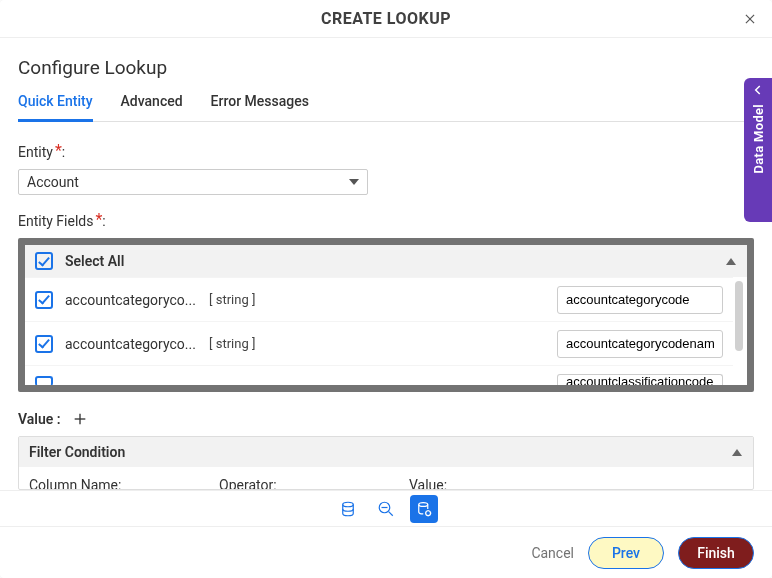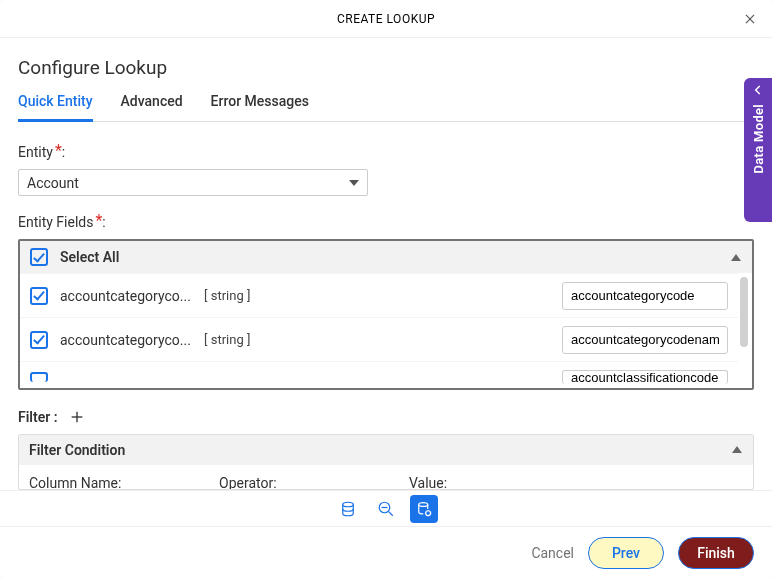--- a/index.html
+++ b/index.html
@@ -1,31 +1,31 @@
 <!DOCTYPE html>
 <html><head>
 <meta charset="utf-8">
 <style>
   * { box-sizing: border-box; margin: 0; padding: 0; }
   html, body { width: 772px; height: 578px; font-family: -apple-system, BlinkMacSystemFont, "Segoe UI", Roboto, Arial, sans-serif; background: #fff; color: #333; overflow: hidden; }
   .modal { width: 772px; height: 578px; position: relative; display: flex; flex-direction: column; border-radius: 4px; box-shadow: 0 0 0 1px rgba(0,0,0,0.04); }
   .modal-header { height: 38px; display: flex; align-items: center; justify-content: center; position: relative; border-bottom: 1px solid #eee; }
-  .modal-title { font-size: 12px; font-weight: 400; letter-spacing: 0.5px; color: #000000; }
+  .modal-title { font-size: 16px; font-weight: 700; letter-spacing: 0.5px; color: #404040; }
   .close-x { position: absolute; right: 10px; top: 50%; transform: translateY(-50%); width: 24px; height: 24px; display: flex; align-items: center; justify-content: center; cursor: pointer; color: #555; }
   .close-x svg { width: 14px; height: 14px; }
   .modal-body { flex: 1; padding: 18px 18px 0 18px; overflow: hidden; display: flex; flex-direction: column; }
   .page-title { font-size: 19px; font-weight: 400; color: #333; margin-bottom: 14px; }
   .tabs { display: flex; gap: 28px; border-bottom: 1px solid #e0e0e0; margin-bottom: 22px; }
   .tab { font-size: 14px; font-weight: 500; padding: 0 0 10px 0; cursor: pointer; color: #333; }
   .tab.active { color: #1a73e8; border-bottom: 3px solid #1a73e8; margin-bottom: -1px; }
   .field-label { font-size: 14px; color: #333; margin-bottom: 6px; display: flex; align-items: flex-start; }
   .req { color: #d93025; font-size: 16px; margin-left: 2px; position: relative; top: -3px; }
   .entity-select { width: 350px; height: 30px; border: 1px solid #ccc; border-radius: 2px; display: flex; align-items: center; justify-content: space-between; padding: 0 8px; font-size: 14px; cursor: pointer; margin-bottom: 18px; }
   .entity-select svg { width: 10px; height: 10px; fill: #555; }
-  .fields-box { border: 2px solid #737373; border-radius: 2px; margin-bottom: 18px; overflow: hidden; }
+  .fields-box { border: 7px solid #737373; border-radius: 2px; margin-bottom: 18px; overflow: hidden; }
   .fields-header { background: #f2f2f2; height: 32px; display: flex; align-items: center; padding: 0 10px; font-size: 14px; font-weight: 600; }
   .fields-header .collapse { margin-left: auto; width: 12px; height: 12px; display:flex; align-items:center; justify-content:center; cursor:pointer; }
   .chk { width: 18px; height: 18px; border: 2px solid #1a73e8; border-radius: 3px; display: inline-flex; align-items: center; justify-content: center; margin-right: 12px; cursor: pointer; flex-shrink:0; position:relative; }
   .chk.checked::after { content:""; width:4px; height:9px; border:solid #1a73e8; border-width:0 2px 2px 0; transform:rotate(41deg); position:relative; top:-1px; }
   .fields-rows { position: relative; height: 130px; overflow: hidden; }
   .fields-scroll { position:absolute; top:0; left:0; right:14px; bottom:0; overflow:hidden; }
   .field-row { display: flex; align-items: center; height: 44px; padding: 0 10px; font-size: 14px; border-top:1px solid #f4f4f4; }
   .field-row .name { width: 140px; white-space: nowrap; overflow: hidden; text-overflow: ellipsis; margin-right:4px; }
   .field-row .type { color:#444; font-size:13px; }
   .field-row .inputcell { margin-left: auto; }
@@ -127,21 +127,21 @@
           <div class="partial">
             <span class="chk" style="height:10px; border-bottom:none;"></span>
             <span class="inputcell"><input type="text" style="height: 14px; overflow: hidden; text-overflow: ellipsis;" value="accountclassificationcode"></span>
           </div>
         </div>
         <div class="scrollbar"></div>
       </div>
     </div>
 
     <div class="filter-label">
-      <span>Filter :</span>
+      <span>Value :</span>
       <span class="add-filter">
         <svg viewBox="0 0 24 24">
             <line x1="12" y1="4" x2="12" y2="20"></line>
             <line x1="4" y1="12" x2="20" y2="12"></line>
           </svg>
       </span>
     </div>
 
     <div class="filter-box">
       <div class="filter-header">

